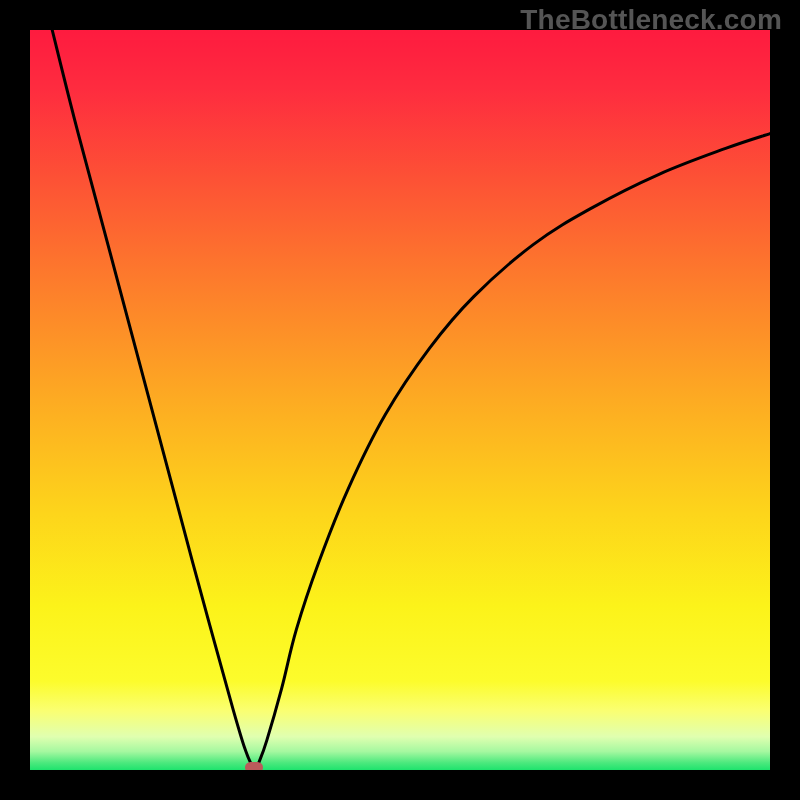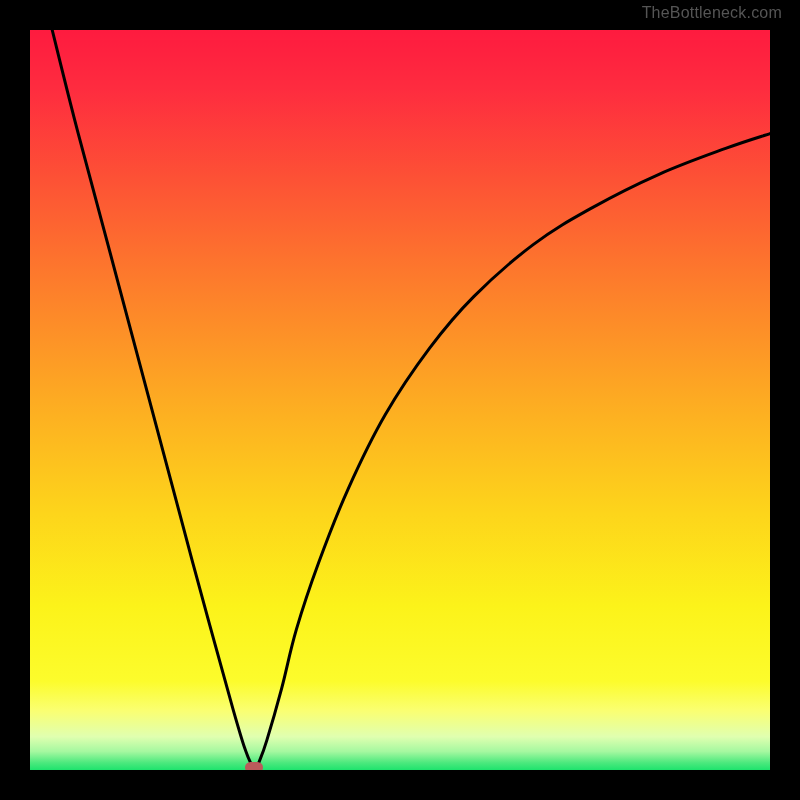--- a/index.html
+++ b/index.html
@@ -27,22 +27,22 @@
   }
   .gradient-bg {
     position: absolute;
     left: 0; top: 0; right: 0; bottom: 0;
   }
   .watermark {
     position: absolute;
     top: 4px;
     right: 18px;
     color: #555;
-    font-size: 16px;
-    font-weight: 400;
+    font-size: 28px;
+    font-weight: 700;
     letter-spacing: 0.2px;
     text-align: right;
   }
   .marker {
     position: absolute;
     background: #ba5b5b;
     border-radius: 7px;
   }
   svg.curve {
     position: absolute;

